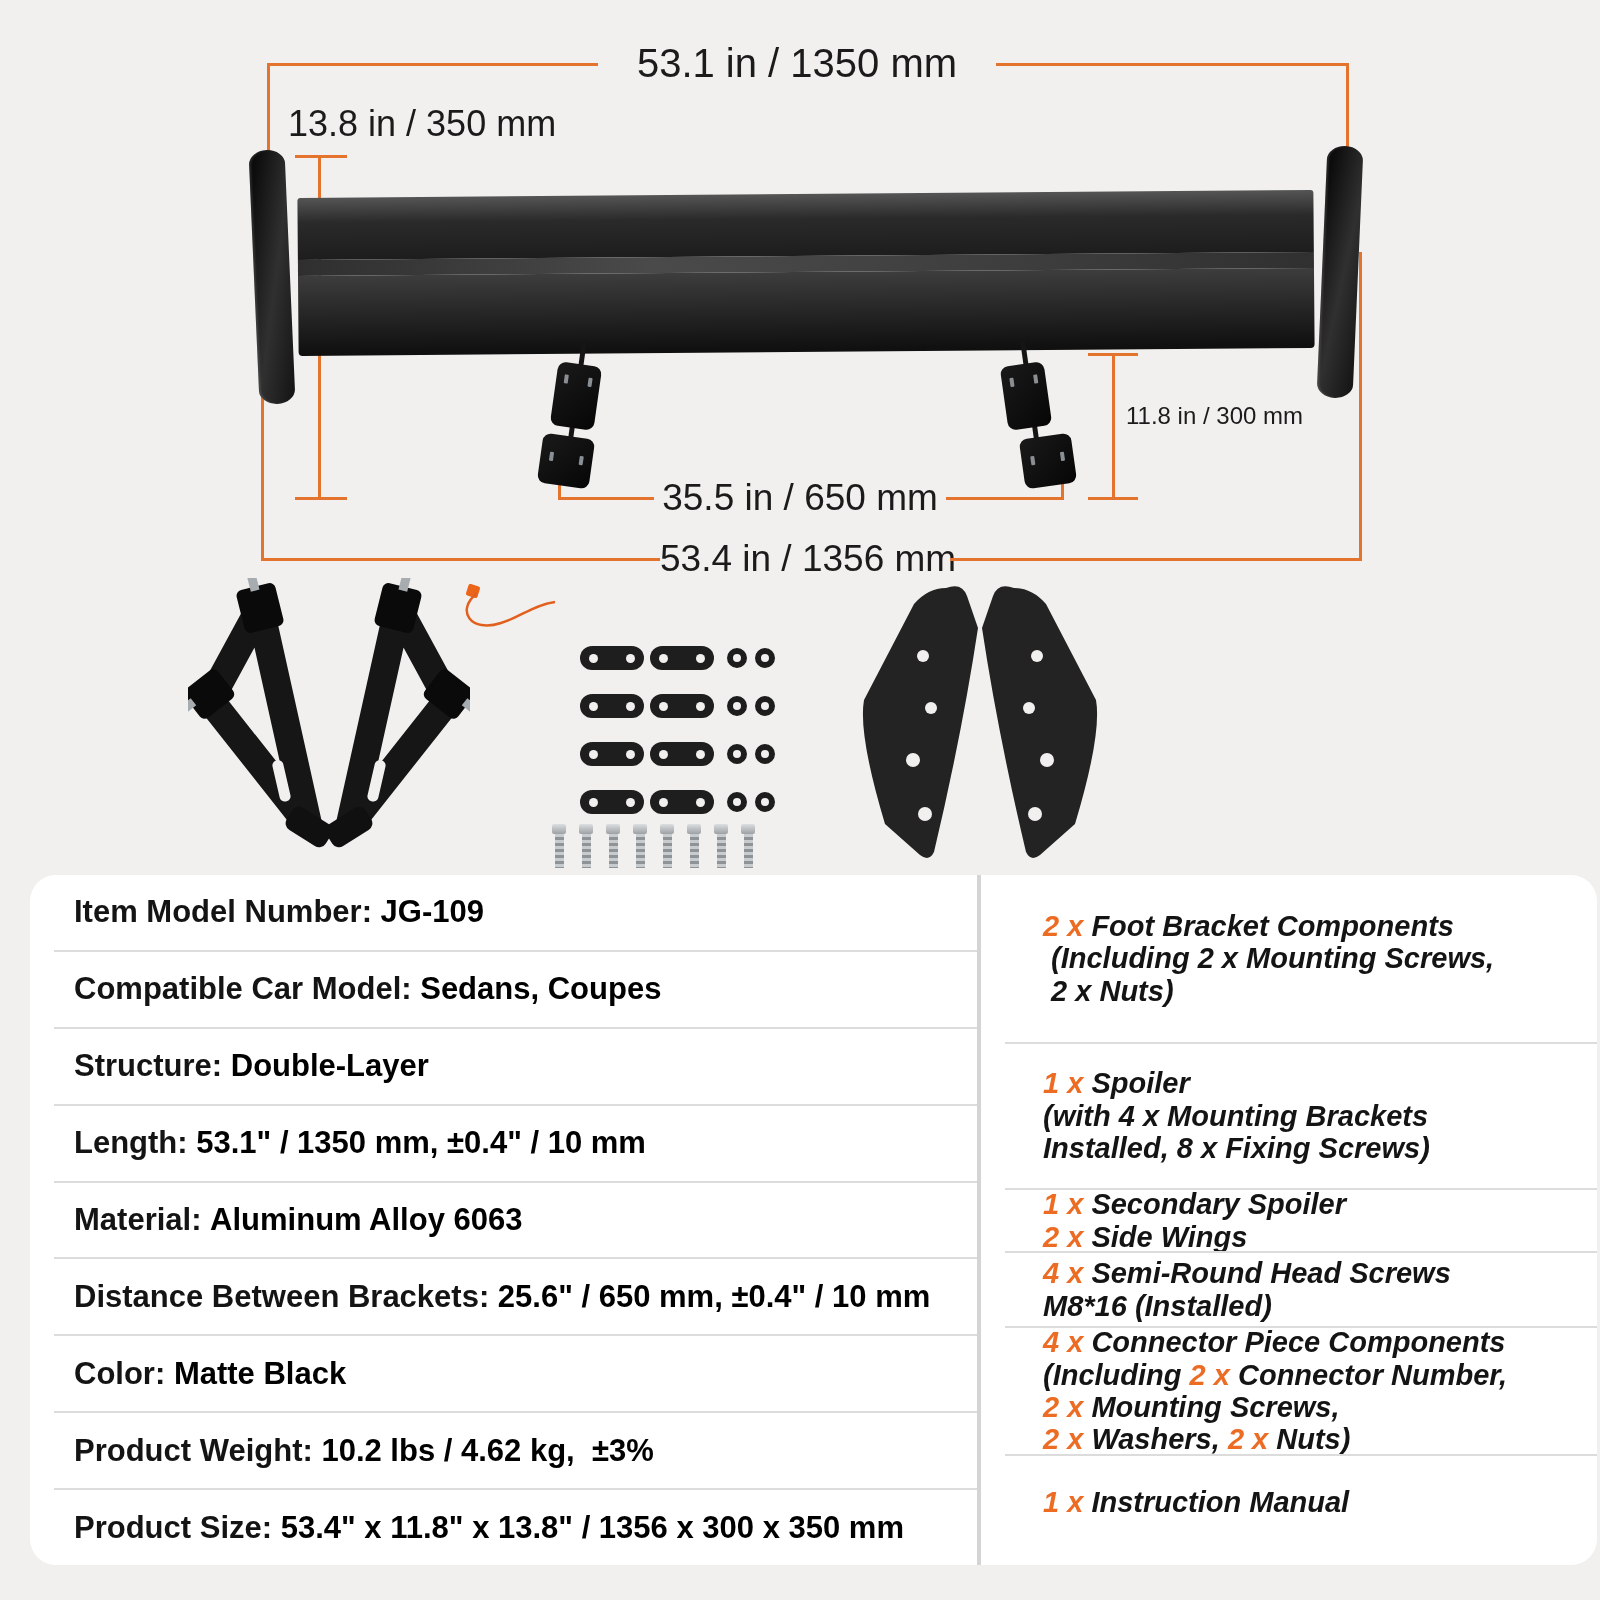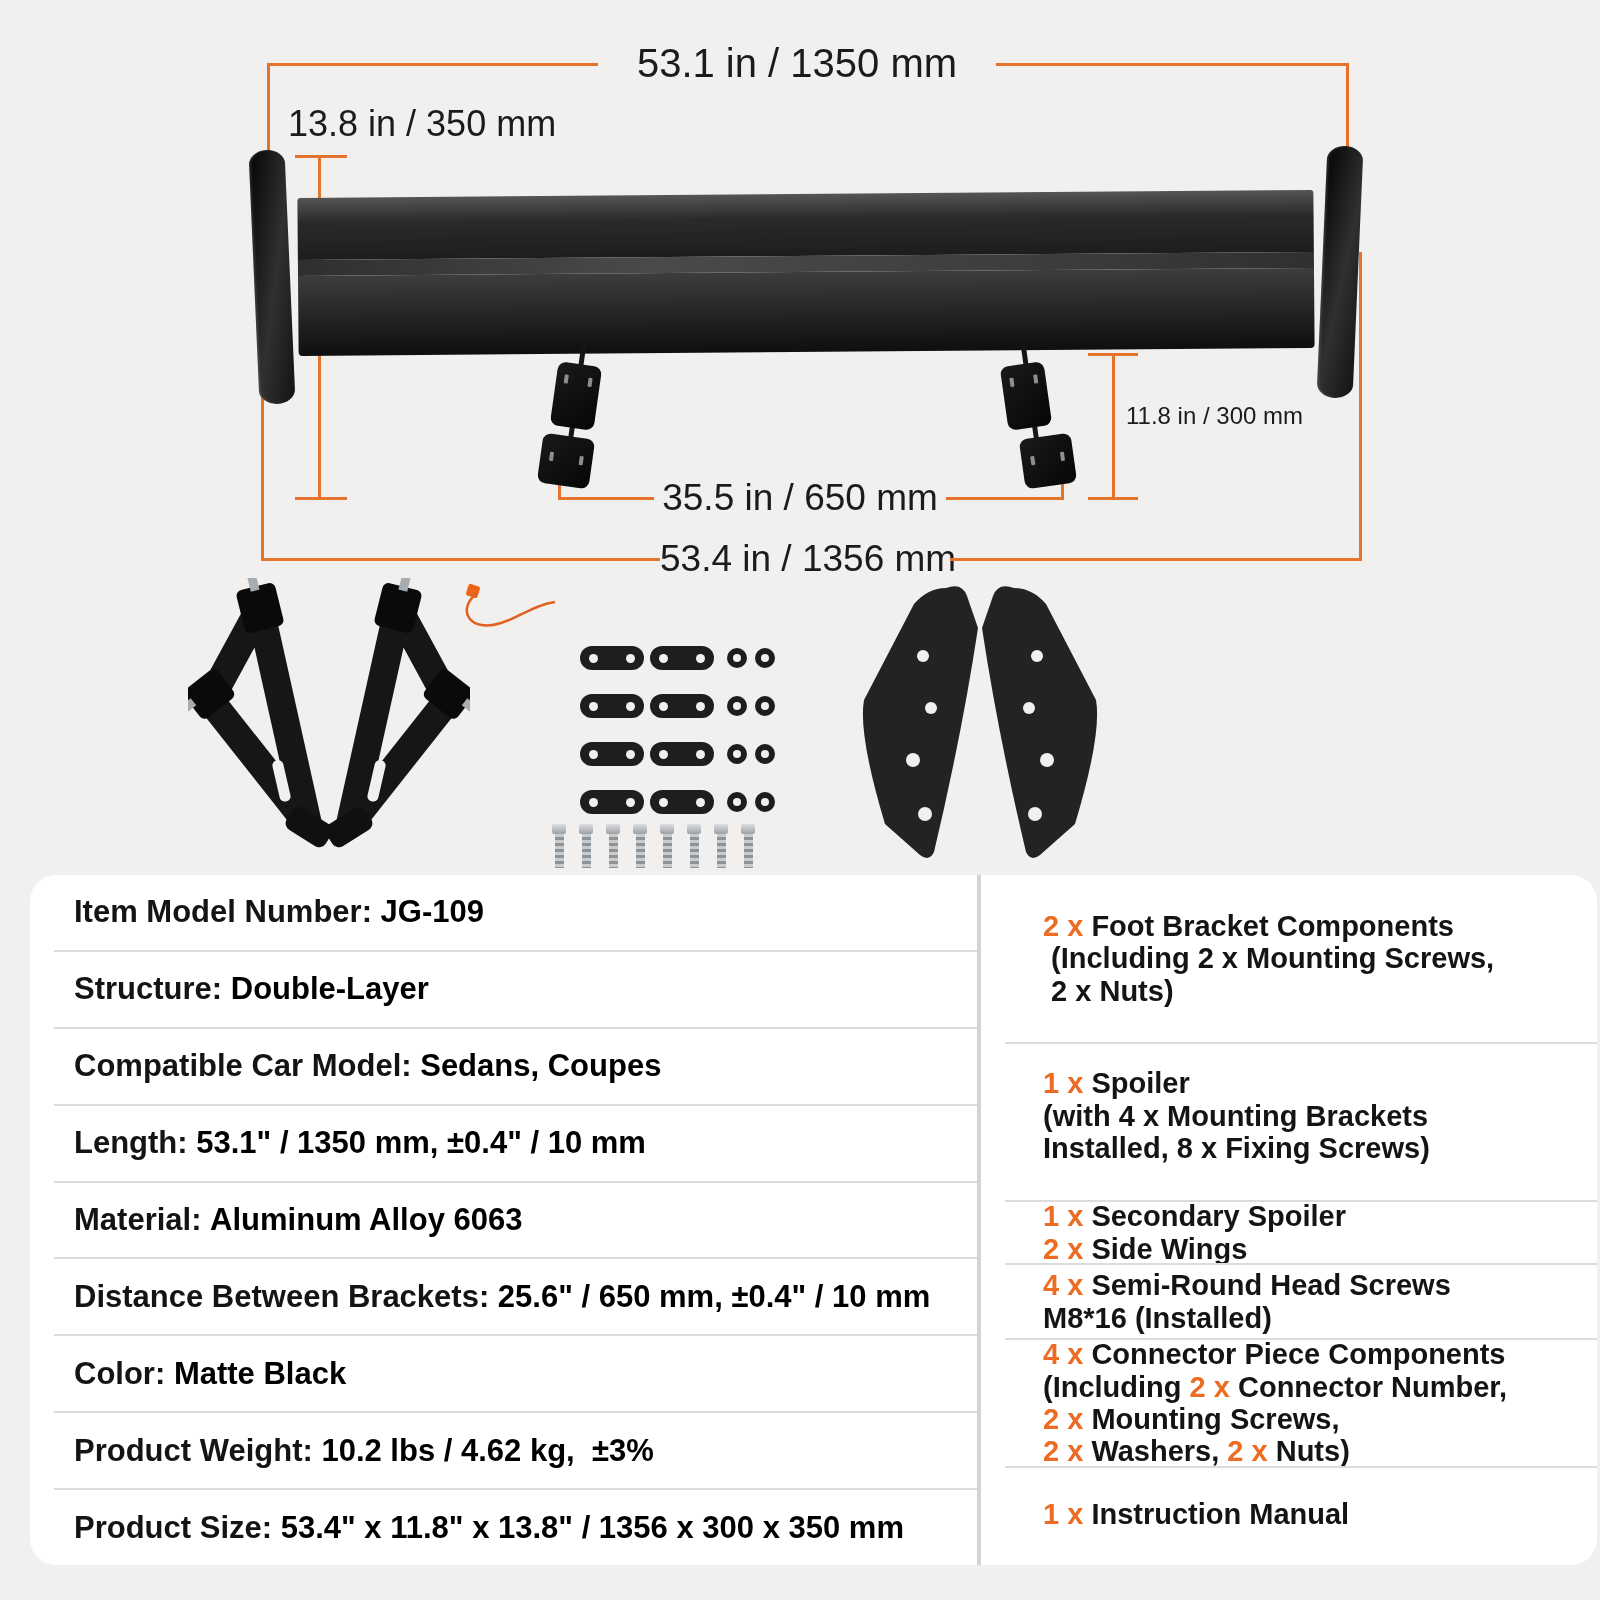--- a/index.html
+++ b/index.html
@@ -62,33 +62,33 @@
   .manual .support{font-size:5px;color:#555;margin-top:14px;}
   .manual .title{font-size:10.5px;font-weight:bold;letter-spacing:1px;margin-top:16px;}
   .manual .model{font-size:5.5px;color:#444;margin-top:3px;}
   .manual .fineprint{margin:26px auto 0;width:78%;height:30px;opacity:.5;
     background:repeating-linear-gradient(180deg,#8f8f8f 0 1.5px,transparent 1.5px 6px);}
 
   
   .card{position:absolute;top:875px;height:690px;background:#fff;padding-left:24px;}
   .spec-card{left:30px;width:947px;border-radius:26px 0 0 26px;display:flex;flex-direction:column;}
   .cards-divider{position:absolute;left:977px;top:875px;width:4px;height:690px;background:#d4d4d4;}
-  .pkg-card{left:981px;width:592px;border-radius:0 26px 26px 0;display:flex;flex-direction:column;}
+  .pkg-card{left:981px;width:592px;border-radius:0 26px 26px 0;display:flex;flex-direction:column;font-style:italic;}
 
   .spec-row{flex:1 1 0;display:flex;align-items:center;padding-left:20px;
     font-size:31px;font-weight:bold;white-space:pre-wrap;}
   .spec-row + .spec-row{border-top:2px solid #dcdcdc;}
   .spec-row .lbl{color:#141414;}
   .spec-row .val{color:#000000;}
 
   .pkg-row{display:flex;align-items:center;padding-left:38px;box-sizing:border-box;}
   .pkg-row + .pkg-row{border-top:2px solid #dcdcdc;}
   .pkg-row:nth-of-type(1){height:167px;}
   .pkg-row:nth-of-type(2){height:146px;}
-  .pkg-row:nth-of-type(3){height:63px;margin-top:12px;}
+  .pkg-row:nth-of-type(3){height:63px;}
   .pkg-row:nth-of-type(4){height:75px;}
   .pkg-row:nth-of-type(5){height:128px;}
   .pkg-row:nth-of-type(6){height:95px;}
   .pkg-text{font-size:29px;font-weight:bold;line-height:1.12;white-space:pre-wrap;color:#141414;}
   .pkg-text .acc{color:#ec6c24;}
 </style>
 </head>
 <body>
 
 <div class="abs" style="left:0;top:0;width:1600px;height:570px;">
@@ -306,22 +306,22 @@
     <div class="tagline">TOUGH TOOLS, HALF PRICE</div>
     <div class="support">Technical Support and E-Warranty Certificate www.vevor.com/support</div>
     <div class="title">WING SPOILER</div>
     <div class="model">MODEL:JG-120/JG127/JG-137/JG-199</div>
     <div class="fineprint"></div>
   </div>
 </div>
 
 <div class="card spec-card" id="spec-rows">
     <div class="spec-row"><span class="lbl">Item Model Number: </span><span class="val">JG-109</span></div>
+    <div class="spec-row"><span class="lbl">Compatible Car Model: </span><span class="val">Sedans, Coupes</span></div>
     <div class="spec-row"><span class="lbl">Structure: </span><span class="val">Double-Layer</span></div>
-    <div class="spec-row"><span class="lbl">Compatible Car Model: </span><span class="val">Sedans, Coupes</span></div>
     <div class="spec-row"><span class="lbl">Length: </span><span class="val">53.1" / 1350 mm, ±0.4" / 10 mm</span></div>
     <div class="spec-row"><span class="lbl">Material: </span><span class="val">Aluminum Alloy 6063</span></div>
     <div class="spec-row"><span class="lbl">Distance Between Brackets: </span><span class="val">25.6" / 650 mm, ±0.4" / 10 mm</span></div>
     <div class="spec-row"><span class="lbl">Color: </span><span class="val">Matte Black</span></div>
     <div class="spec-row"><span class="lbl">Product Weight: </span><span class="val">10.2 lbs / 4.62 kg,  ±3%</span></div>
     <div class="spec-row"><span class="lbl">Product Size: </span><span class="val">53.4" x 11.8" x 13.8" / 1356 x 300 x 350 mm</span></div>
   </div>
 <div class="cards-divider"></div>
 <div class="card pkg-card" id="pkg-rows">
     <div class="pkg-row">

